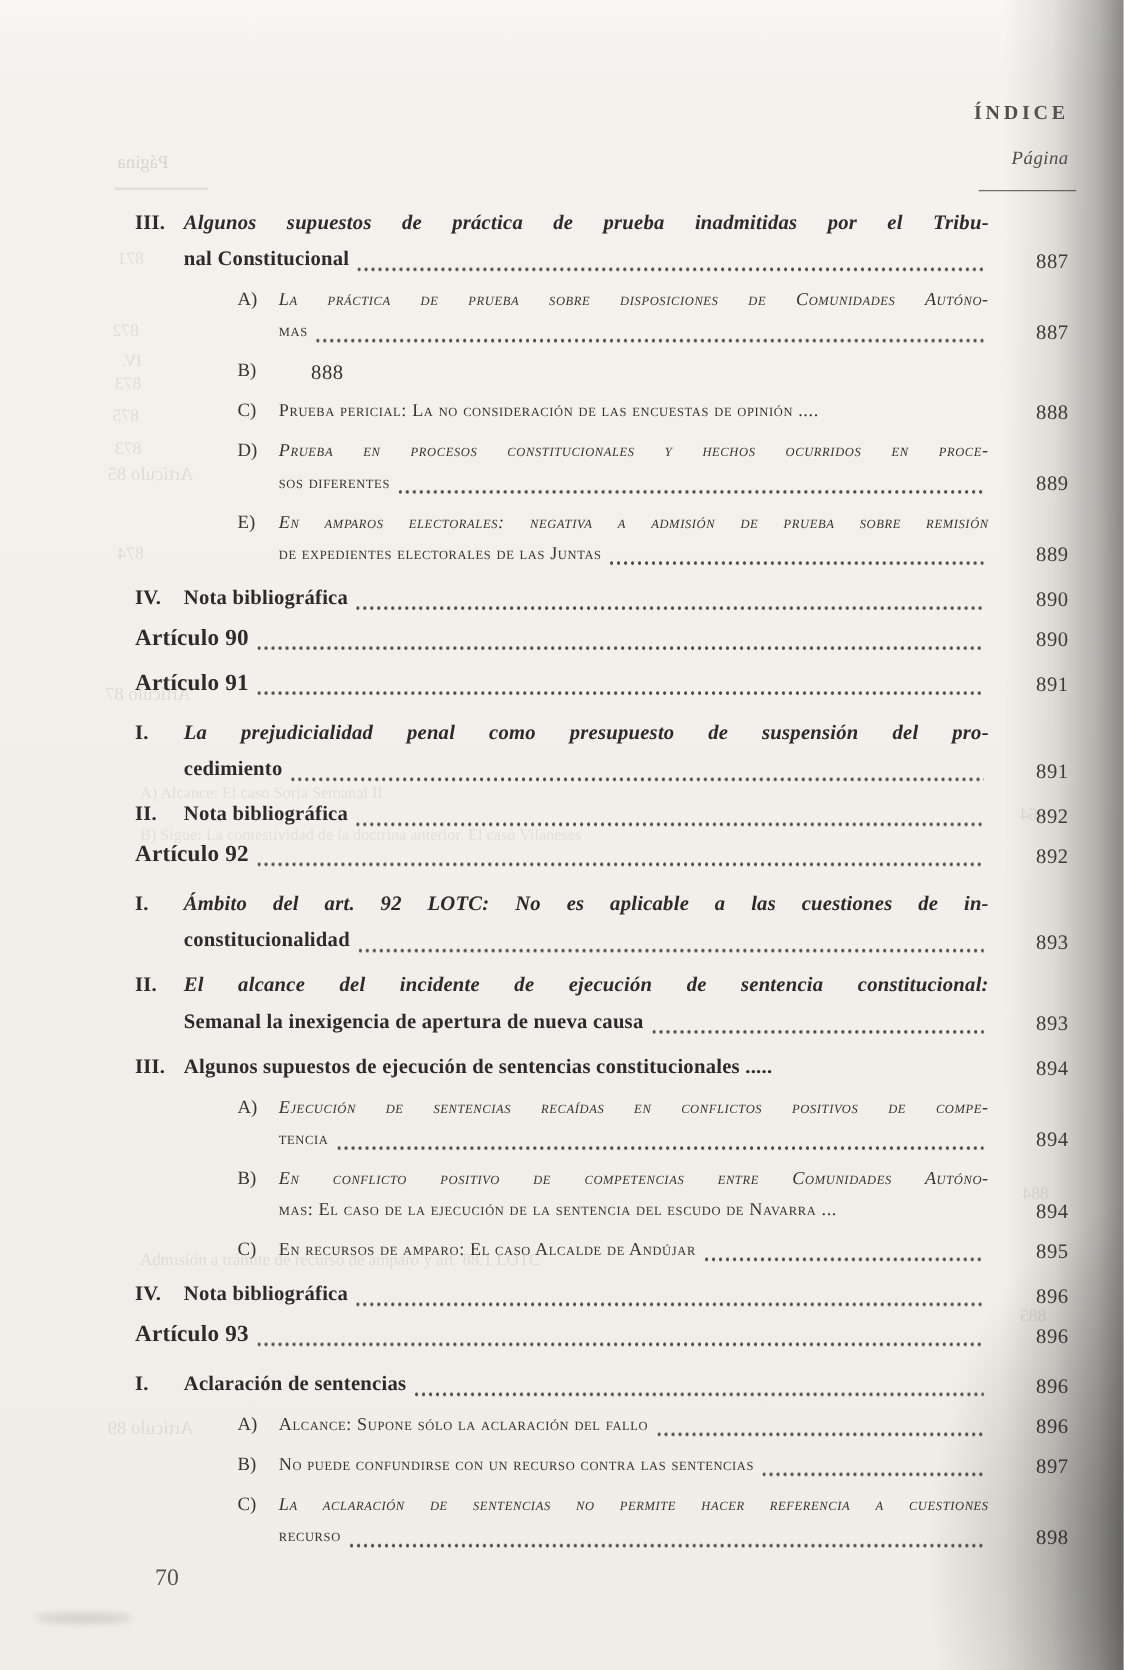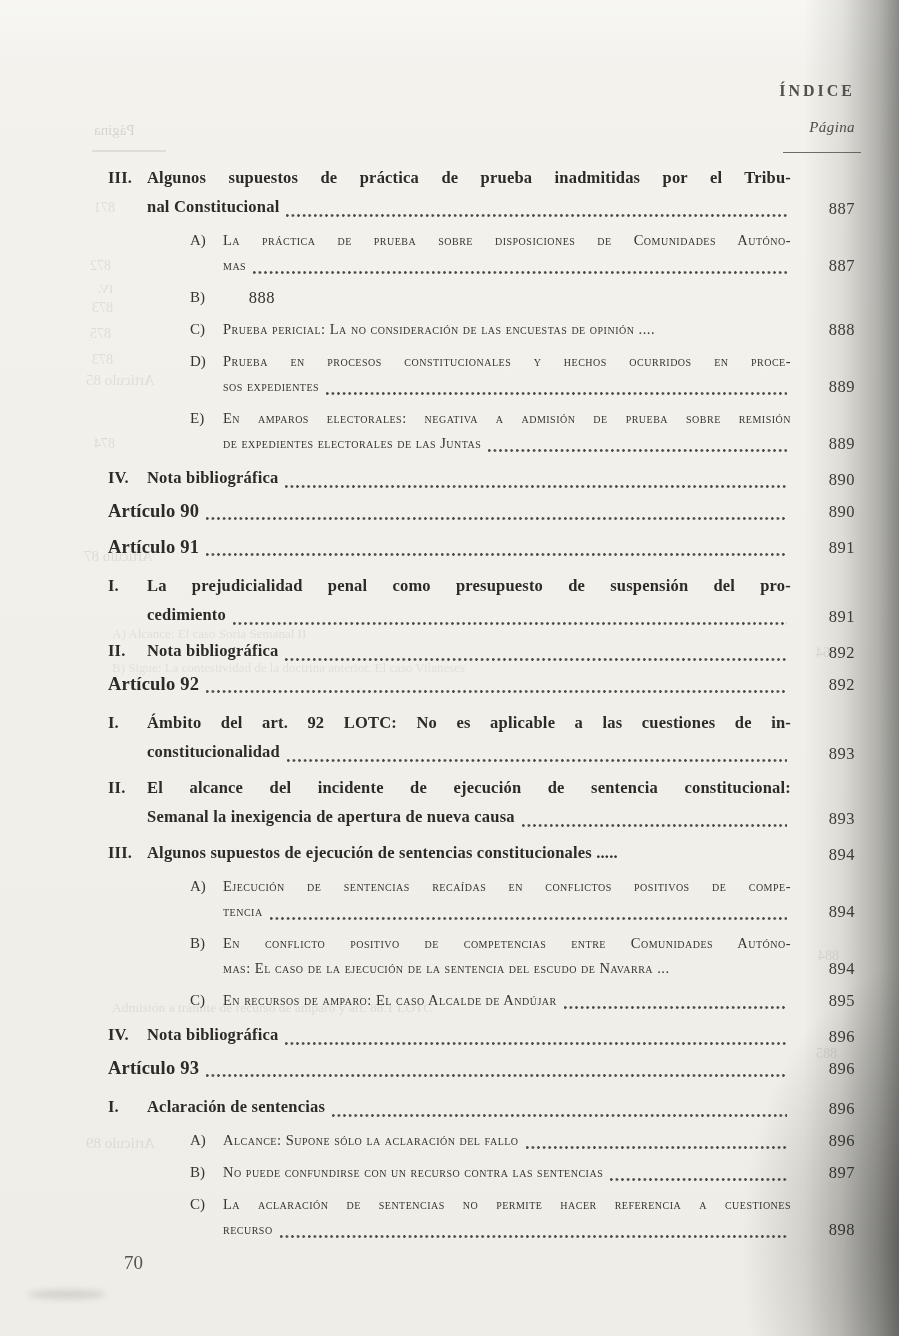--- a/index.html
+++ b/index.html
@@ -66,21 +66,21 @@
   .pagina-rule {
     position: absolute; top: 152px; right: 38px; width: 78px; height: 0;
     border-bottom: 1.6px solid #6d6b65;
   }
 
   
   .toc { position: absolute; top: 163px; left: 108px; width: 747px; }
   .entry { display: flex; align-items: flex-start; margin-bottom: 7px; color: #2c2b27; }
   .entry .label { flex: 0 0 auto; }
   .entry .body { flex: 1 1 auto; margin-right: 12px; min-width: 0; }
-  .entry .tline.justify { text-align: justify; text-align-last: justify; }
+  .entry .tline.justify { text-align: justify; text-align-last: justify; font-style: italic; }
   .lastline { display: flex; }
   .leader {
     flex: 1 1 auto; align-self: flex-end;
     height: 3px; margin: 0 4px 4px 7px; min-width: 8px;
     background-image: radial-gradient(circle at 1.3px 1.5px, #4c4b43 1.1px, rgba(0,0,0,0) 1.55px);
     background-size: 5.6px 3px; background-repeat: repeat-x;
   }
   .leader.hidden { visibility: hidden; }
   .pagenum {
     flex: 0 0 52px; text-align: right; align-self: flex-end;
@@ -170,21 +170,21 @@
             <span class="leader hidden"></span>
           </div>
         </div>
         <span class="pagenum">888</span>
       </div>
       <div class="entry sub">
         <span class="label">D)</span>
         <div class="body">
           <div class="tline justify">Prueba en procesos constitucionales y hechos ocurridos en proce-</div>
           <div class="lastline">
-            <span class="tline">sos expedientes</span>
+            <span class="tline">sos diferentes</span>
             <span class="leader"></span>
           </div>
         </div>
         <span class="pagenum">889</span>
       </div>
       <div class="entry sub">
         <span class="label">E)</span>
         <div class="body">
           <div class="tline justify">En amparos electorales: negativa a admisión de prueba sobre remisión</div>
           <div class="lastline">

